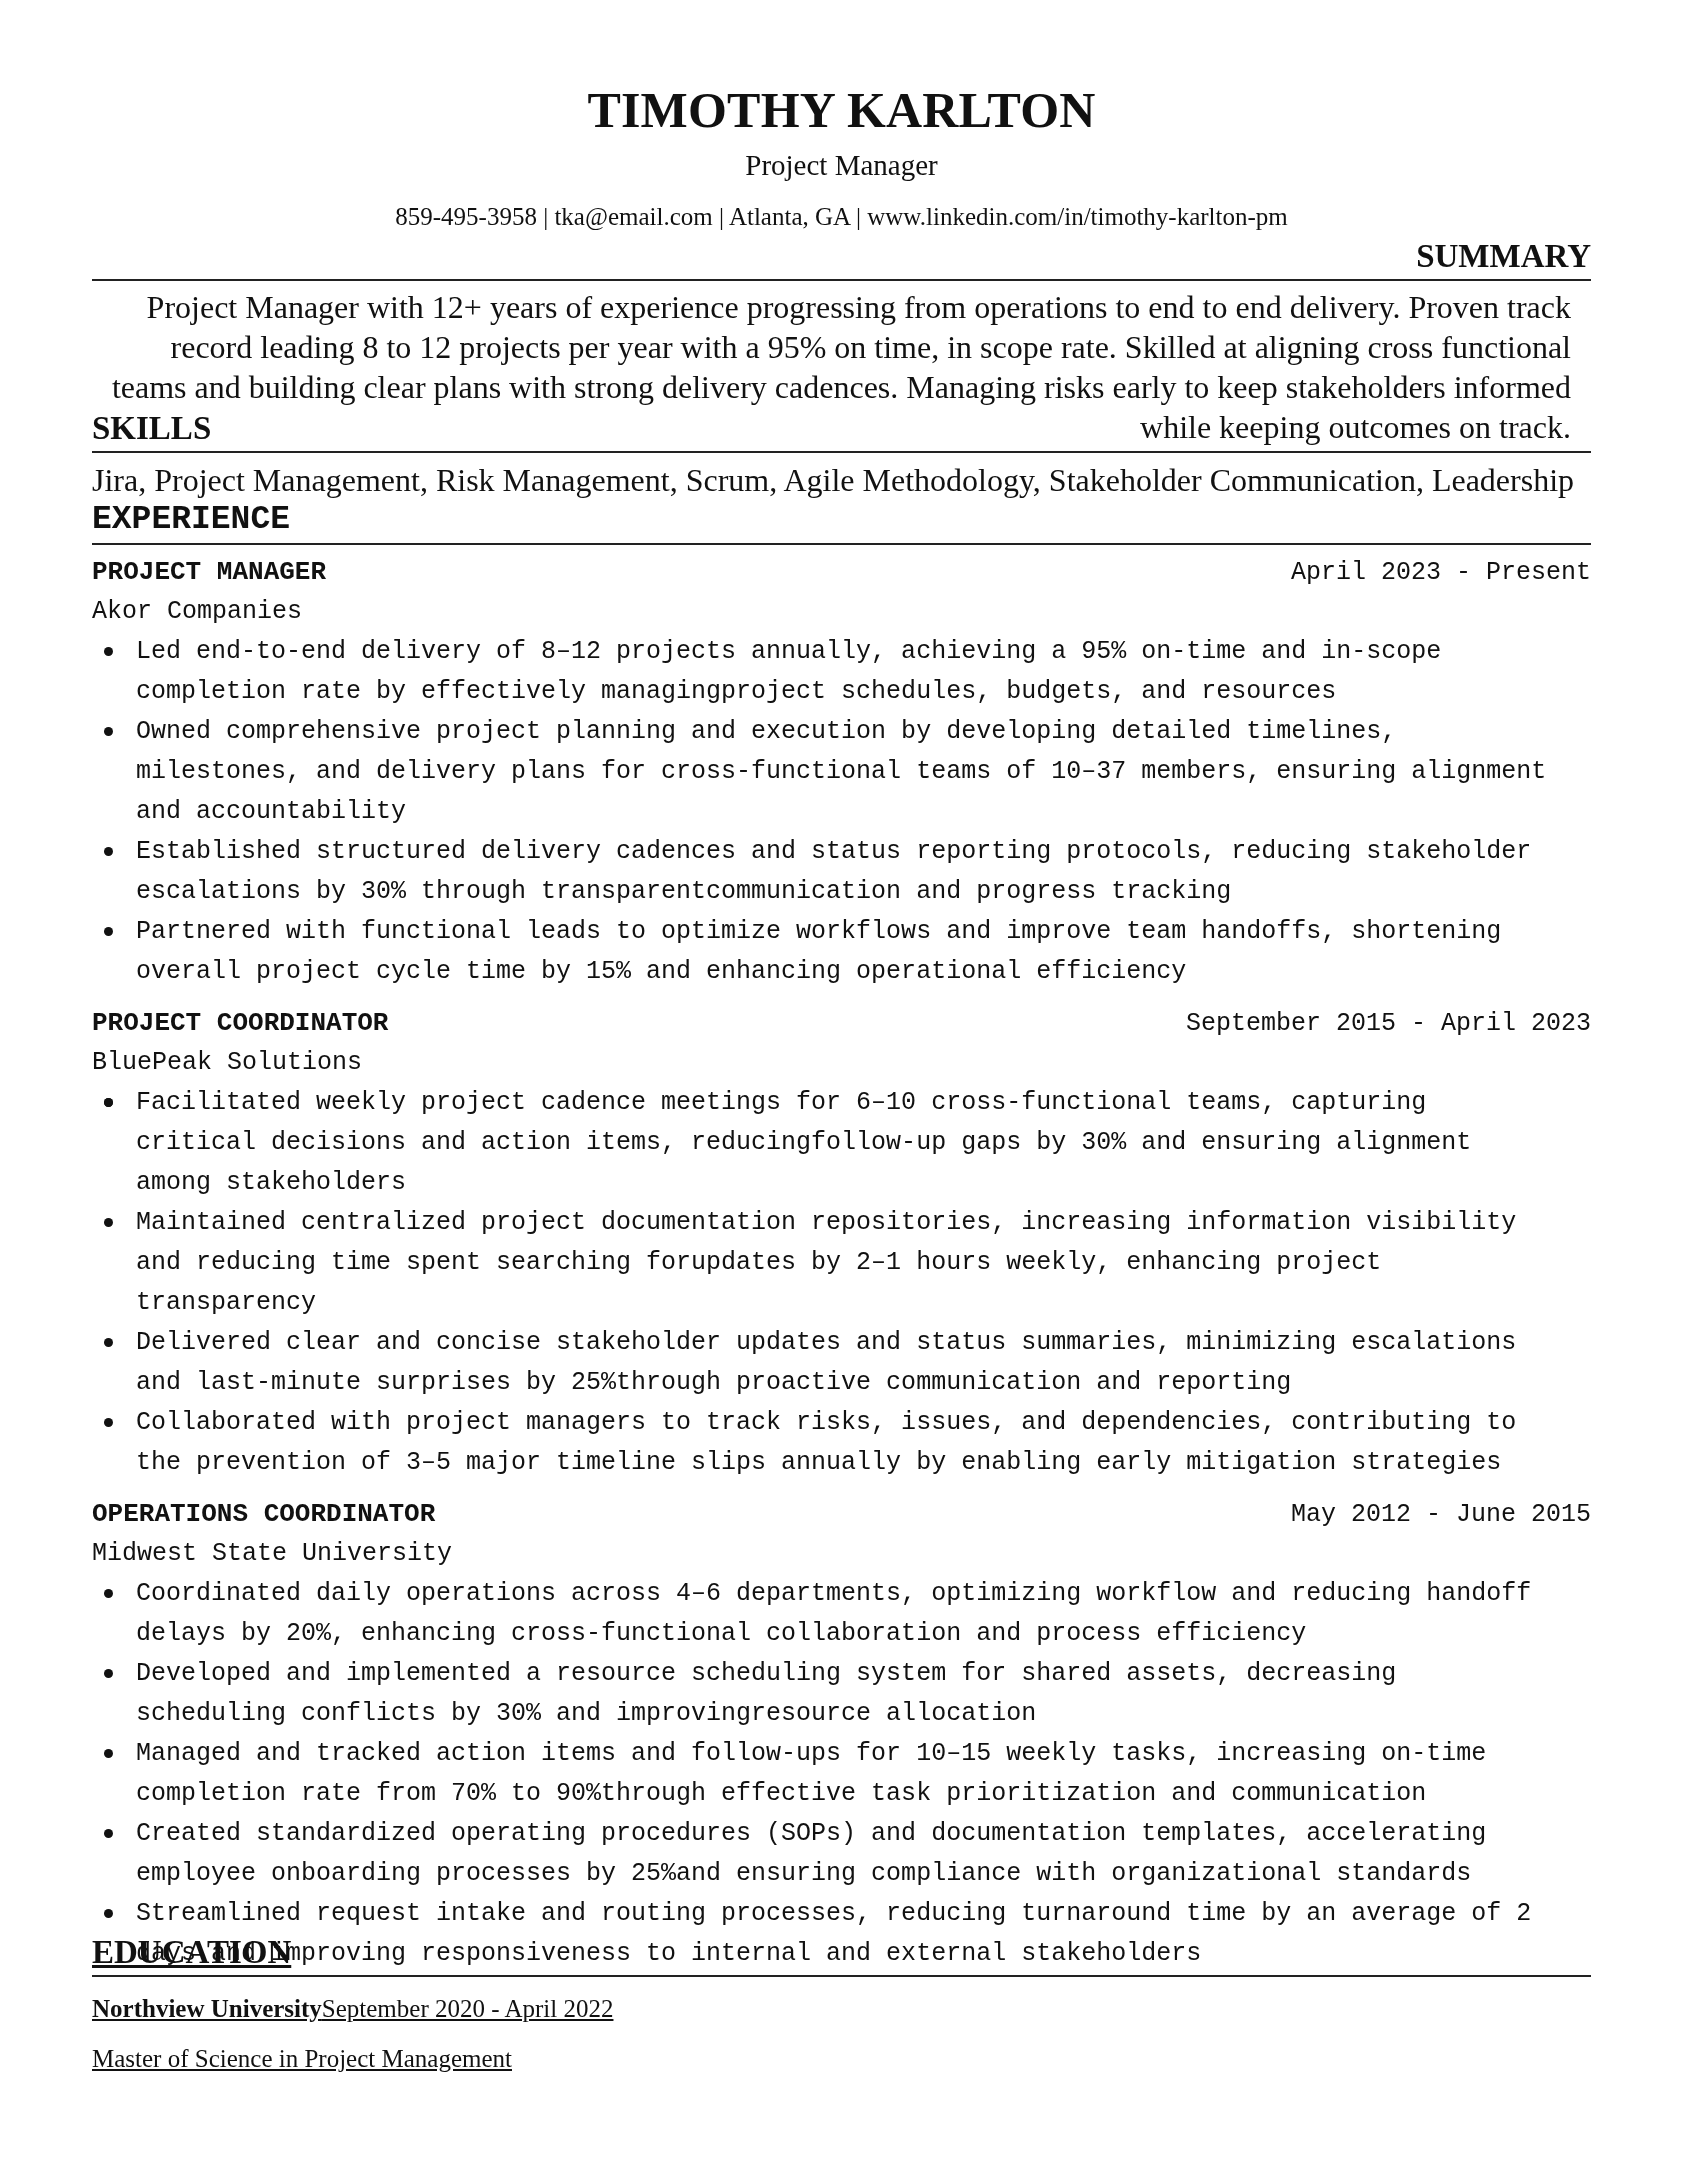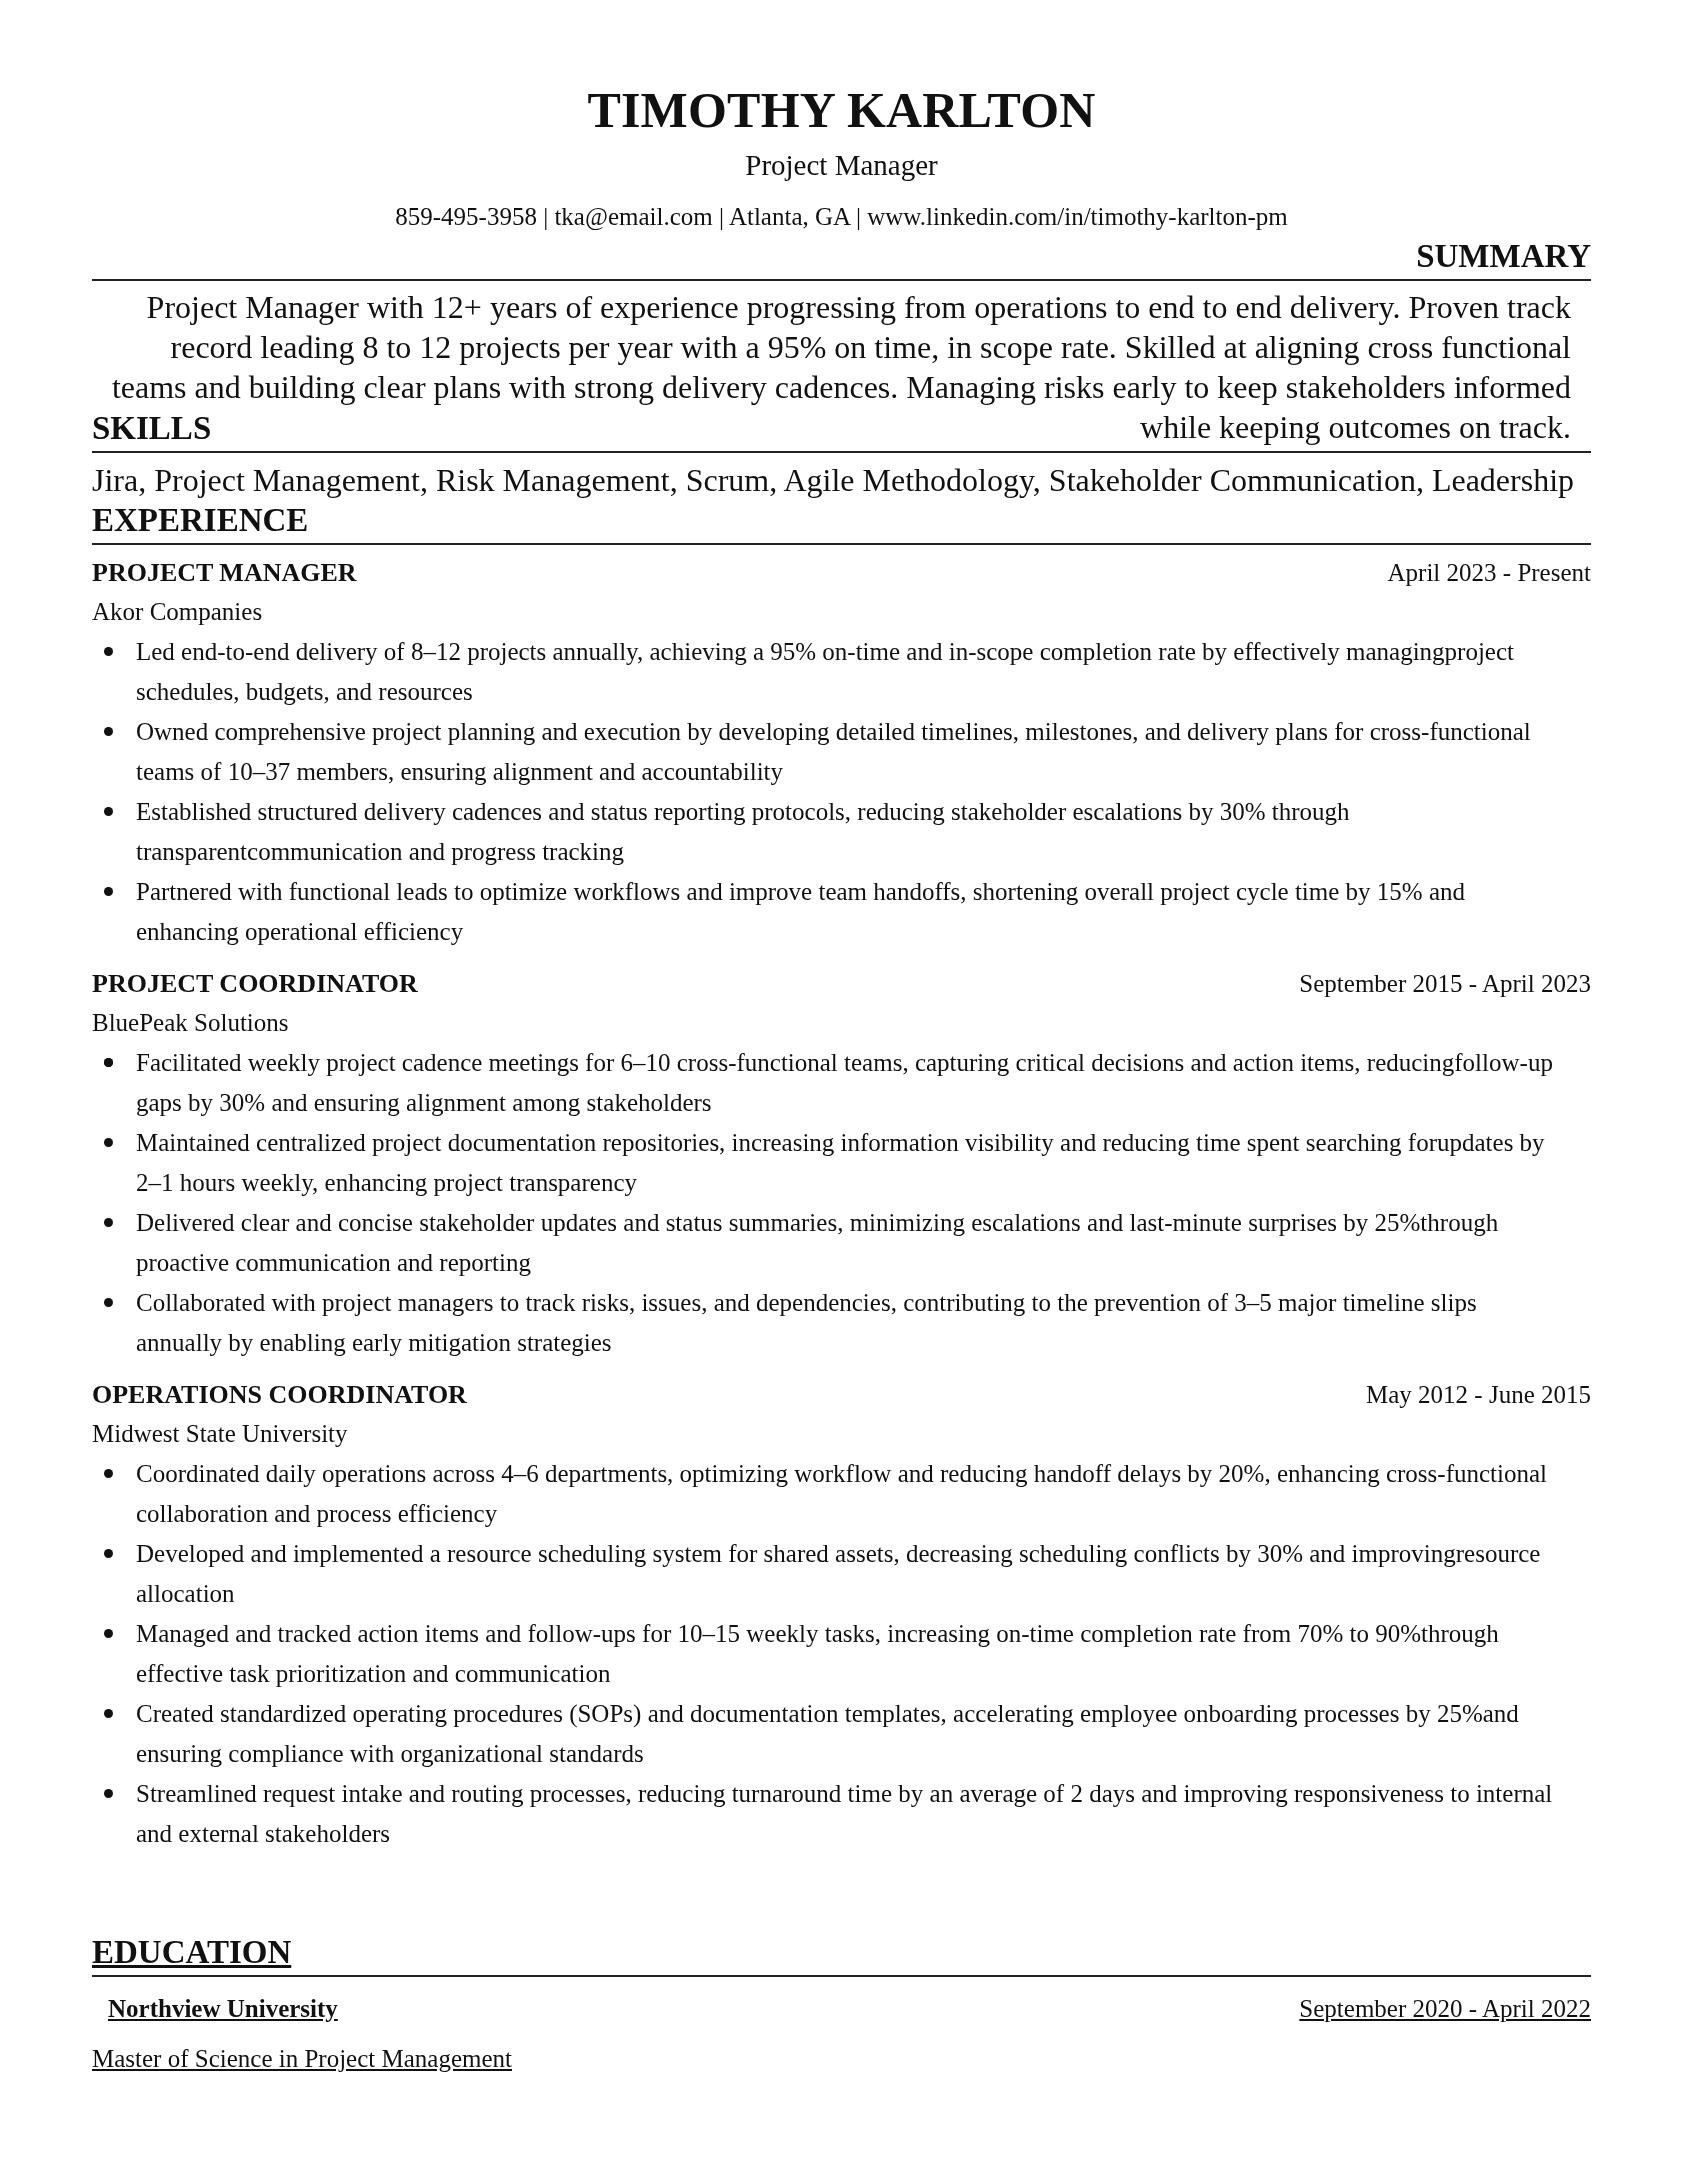--- a/index.html
+++ b/index.html
@@ -33,21 +33,21 @@
   .company { font-size: 25px; line-height: 40px; height: 40px; }
   ul.bullets { list-style: none; margin: 0; padding: 0; }
   ul.bullets li {
     position: relative; padding-left: 44px; padding-right: 30px;
     font-size: 25px; line-height: 40px;
   }
   ul.bullets li .dot {
     position: absolute; left: 12px; top: 15px; width: 9px; height: 9px;
     border-radius: 50%; background: #111111;
   }
-  .edu-head { display: flex; justify-content: space-between; font-size: 25px; line-height: 40px; margin-left: 16px; }
+  .edu-head { display: flex; justify-content: flex-start; font-size: 25px; line-height: 40px; }
   .edu-school { font-weight: bold; font-size: 25px; }
   .degree { font-size: 25px; line-height: 40px; margin-top: 10px; }
 </style>
 </head>
 <body>
 
 <div class="page">
 
   <div class="name">TIMOTHY KARLTON</div>
   <div class="subtitle">Project Manager</div>
@@ -58,21 +58,21 @@
     <div class="rule"></div>
     <div class="text" style="margin-top:6px; padding-right:20px;">Project Manager with 12+ years of experience progressing from operations to end to end delivery. Proven track record leading 8 to 12 projects per year with a 95% on time, in scope rate. Skilled at aligning cross functional teams and building clear plans with strong delivery cadences. Managing risks early to keep stakeholders informed while keeping outcomes on track.</div>
   </div>
 
   <div class="section" style="top:408px;">
     <div class="section-title">SKILLS</div>
     <div class="rule"></div>
     <div class="text" style="margin-top:7px;">Jira, Project Management, Risk Management, Scrum, Agile Methodology, Stakeholder Communication, Leadership</div>
   </div>
 
-  <div class="section" style="top:500px;">
+  <div class="section" style="top:500px;font-family:Liberation Mono, monospace;">
     <div class="section-title">EXPERIENCE</div>
     <div class="rule"></div>
 
     <div class="job" style="margin-top:8px;">
       <div class="job-head">
         <span class="job-title">PROJECT MANAGER</span>
         <span class="job-dates">April 2023 - Present</span>
       </div>
       <div class="company">Akor Companies</div>
       <ul class="bullets">

